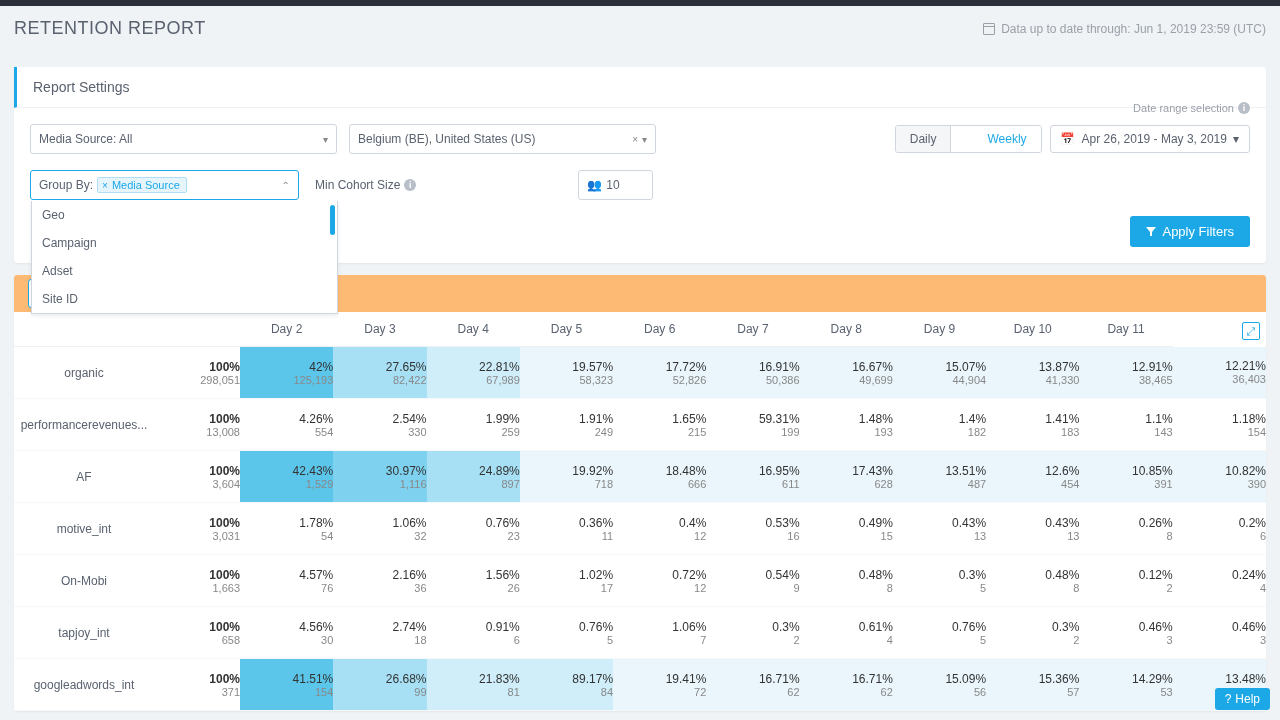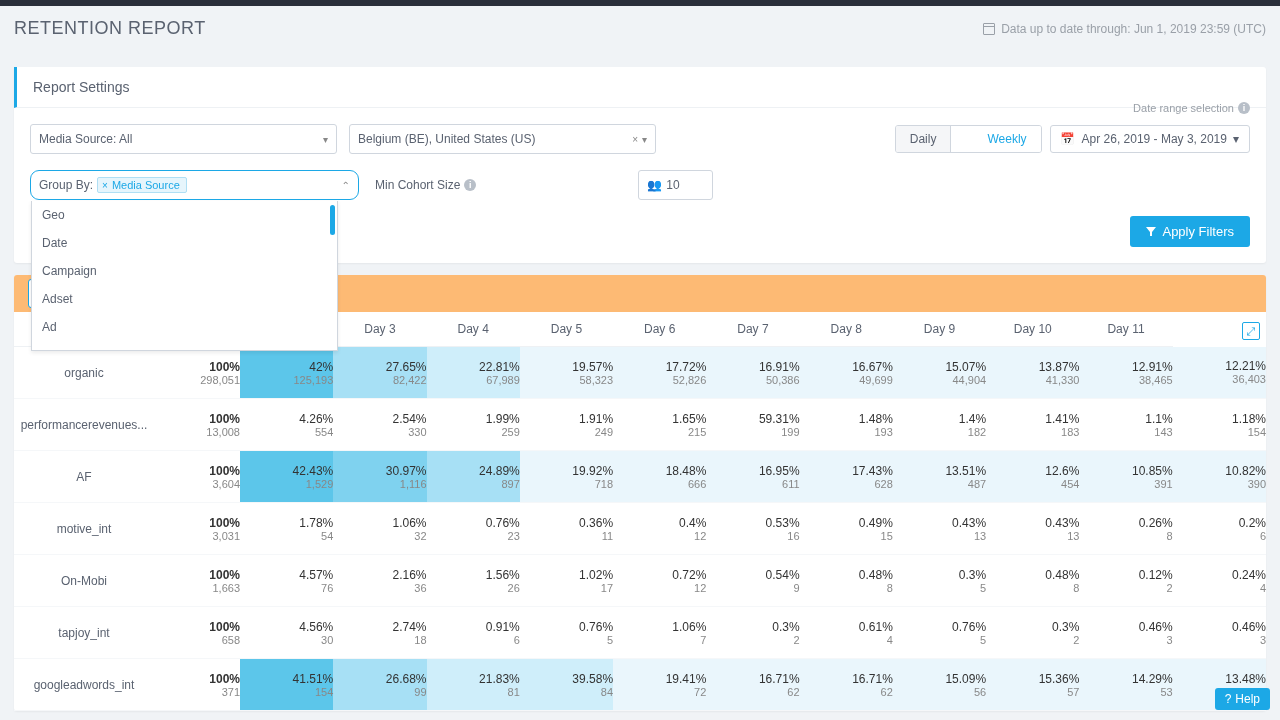--- a/index.html
+++ b/index.html
@@ -13,21 +13,21 @@
 .calendar-icon::before { content: ''; position: absolute; top: 2px; left: 0; right: 0; height: 1px; background: #9aa0a8; }
 .card { background: #fff; border-radius: 3px; box-shadow: 0 1px 2px rgba(0,0,0,0.05); margin-bottom: 12px; }
 .card-title { padding: 12px 16px; font-size: 14px; color: #5a6270; border-left: 3px solid #1ca8e6; border-bottom: 1px solid #eef1f4; }
 .settings-row { padding: 16px; display: flex; gap: 12px; align-items: center; }
 .select { border: 1px solid #d0d6de; border-radius: 3px; background: #fff; height: 30px; display: flex; align-items: center; padding: 0 8px; font-size: 12px; color: #5a6270; position: relative; }
 .select .caret { margin-left: auto; font-size: 10px; color: #888; }
 .select.wide { width: 307px; }
 .select.geo { width: 307px; }
 .select.geo .caret-x { margin-left: auto; display: flex; gap: 4px; font-size: 10px; color: #888; }
 .group-by-row { padding: 0 16px 16px; position: relative; display: flex; gap: 12px; align-items: center; }
-.groupby { border: 1px solid #1ca8e6; border-radius: 9px; width: 329px; height: 30px; display: flex; align-items: center; padding: 0 8px; font-size: 12px; color: #5a6270; position: relative; background: #fff; }
+.groupby { border: 1px solid #1ca8e6; border-radius: 3px; width: 269px; height: 30px; display: flex; align-items: center; padding: 0 8px; font-size: 12px; color: #5a6270; position: relative; background: #fff; }
 .chip { background: #e6f5fc; border: 1px solid #b0dff4; color: #1ca8e6; font-size: 11px; padding: 1px 6px 1px 4px; border-radius: 2px; display: inline-flex; align-items: center; gap: 4px; margin-left: 4px; }
 .chip .x { font-size: 10px; color: #1ca8e6; }
 .groupby .caret-up { margin-left: auto; font-size: 10px; color: #888; }
 .dropdown { position: absolute; top: 30px; left: 0; width: 307px; background: #fff; border: 1px solid #d0d6de; border-top: none; z-index: 10; box-shadow: 0 2px 4px rgba(0,0,0,0.08); max-height: 150px; overflow: hidden; }
 .dropdown-item { padding: 7px 10px; font-size: 12px; color: #5a6270; cursor: pointer; }
 .dropdown-item:first-child { background: #f5f8fb; }
 .dropdown-scroll { position: absolute; right: 2px; top: 4px; width: 5px; height: 30px; background: #1ca8e6; border-radius: 3px; }
 .min-cohort-label { font-size: 12px; color: #5a6270; display: flex; align-items: center; gap: 4px; margin-left: 4px; }
 .info-icon { width: 12px; height: 12px; border-radius: 50%; background: #b8bfc8; color: #fff; font-size: 9px; display: inline-flex; align-items: center; justify-content: center; font-weight: bold; }
 .min-cohort-input { border: 1px solid #d0d6de; border-radius: 3px; height: 30px; width: 75px; display: flex; align-items: center; padding: 0 8px; font-size: 12px; color: #5a6270; margin-left: 150px; gap: 4px; }
@@ -113,24 +113,22 @@
         <div class="groupby">
           <span>Group By:</span>
           <span class="chip">
             <span class="x">×</span>
             <span>Media Source</span>
           </span>
           <span class="caret-up">⌃</span>
           <div class="dropdown" id="dropdown-list">
             <div class="dropdown-scroll"></div>
           <div class="dropdown-item">Geo</div>
-              <div class="dropdown-item">Date</div>
               <div class="dropdown-item">Campaign</div>
               <div class="dropdown-item">Adset</div>
-              <div class="dropdown-item">Ad</div>
               <div class="dropdown-item">Site ID</div>
             </div>
         </div>
 
         <div class="min-cohort-label">
           <span>Min Cohort Size</span>
           <span class="info-icon">i</span>
         </div>
         <div class="min-cohort-input">
           <span>👥</span>
@@ -491,21 +489,21 @@
               </td>
               <td class="day-cell" style="background: rgb(167, 224, 245);">
                 <span class="pct">26.68%</span>
                 <span class="cnt">99</span>
               </td>
               <td class="day-cell" style="background: rgb(207, 238, 250);">
                 <span class="pct">21.83%</span>
                 <span class="cnt">81</span>
               </td>
               <td class="day-cell" style="background: rgb(207, 238, 250);">
-                <span class="pct">39.58%</span>
+                <span class="pct">89.17%</span>
                 <span class="cnt">84</span>
               </td>
               <td class="day-cell" style="background: rgb(234, 246, 252);">
                 <span class="pct">19.41%</span>
                 <span class="cnt">72</span>
               </td>
               <td class="day-cell" style="background: rgb(234, 246, 252);">
                 <span class="pct">16.71%</span>
                 <span class="cnt">62</span>
               </td>

